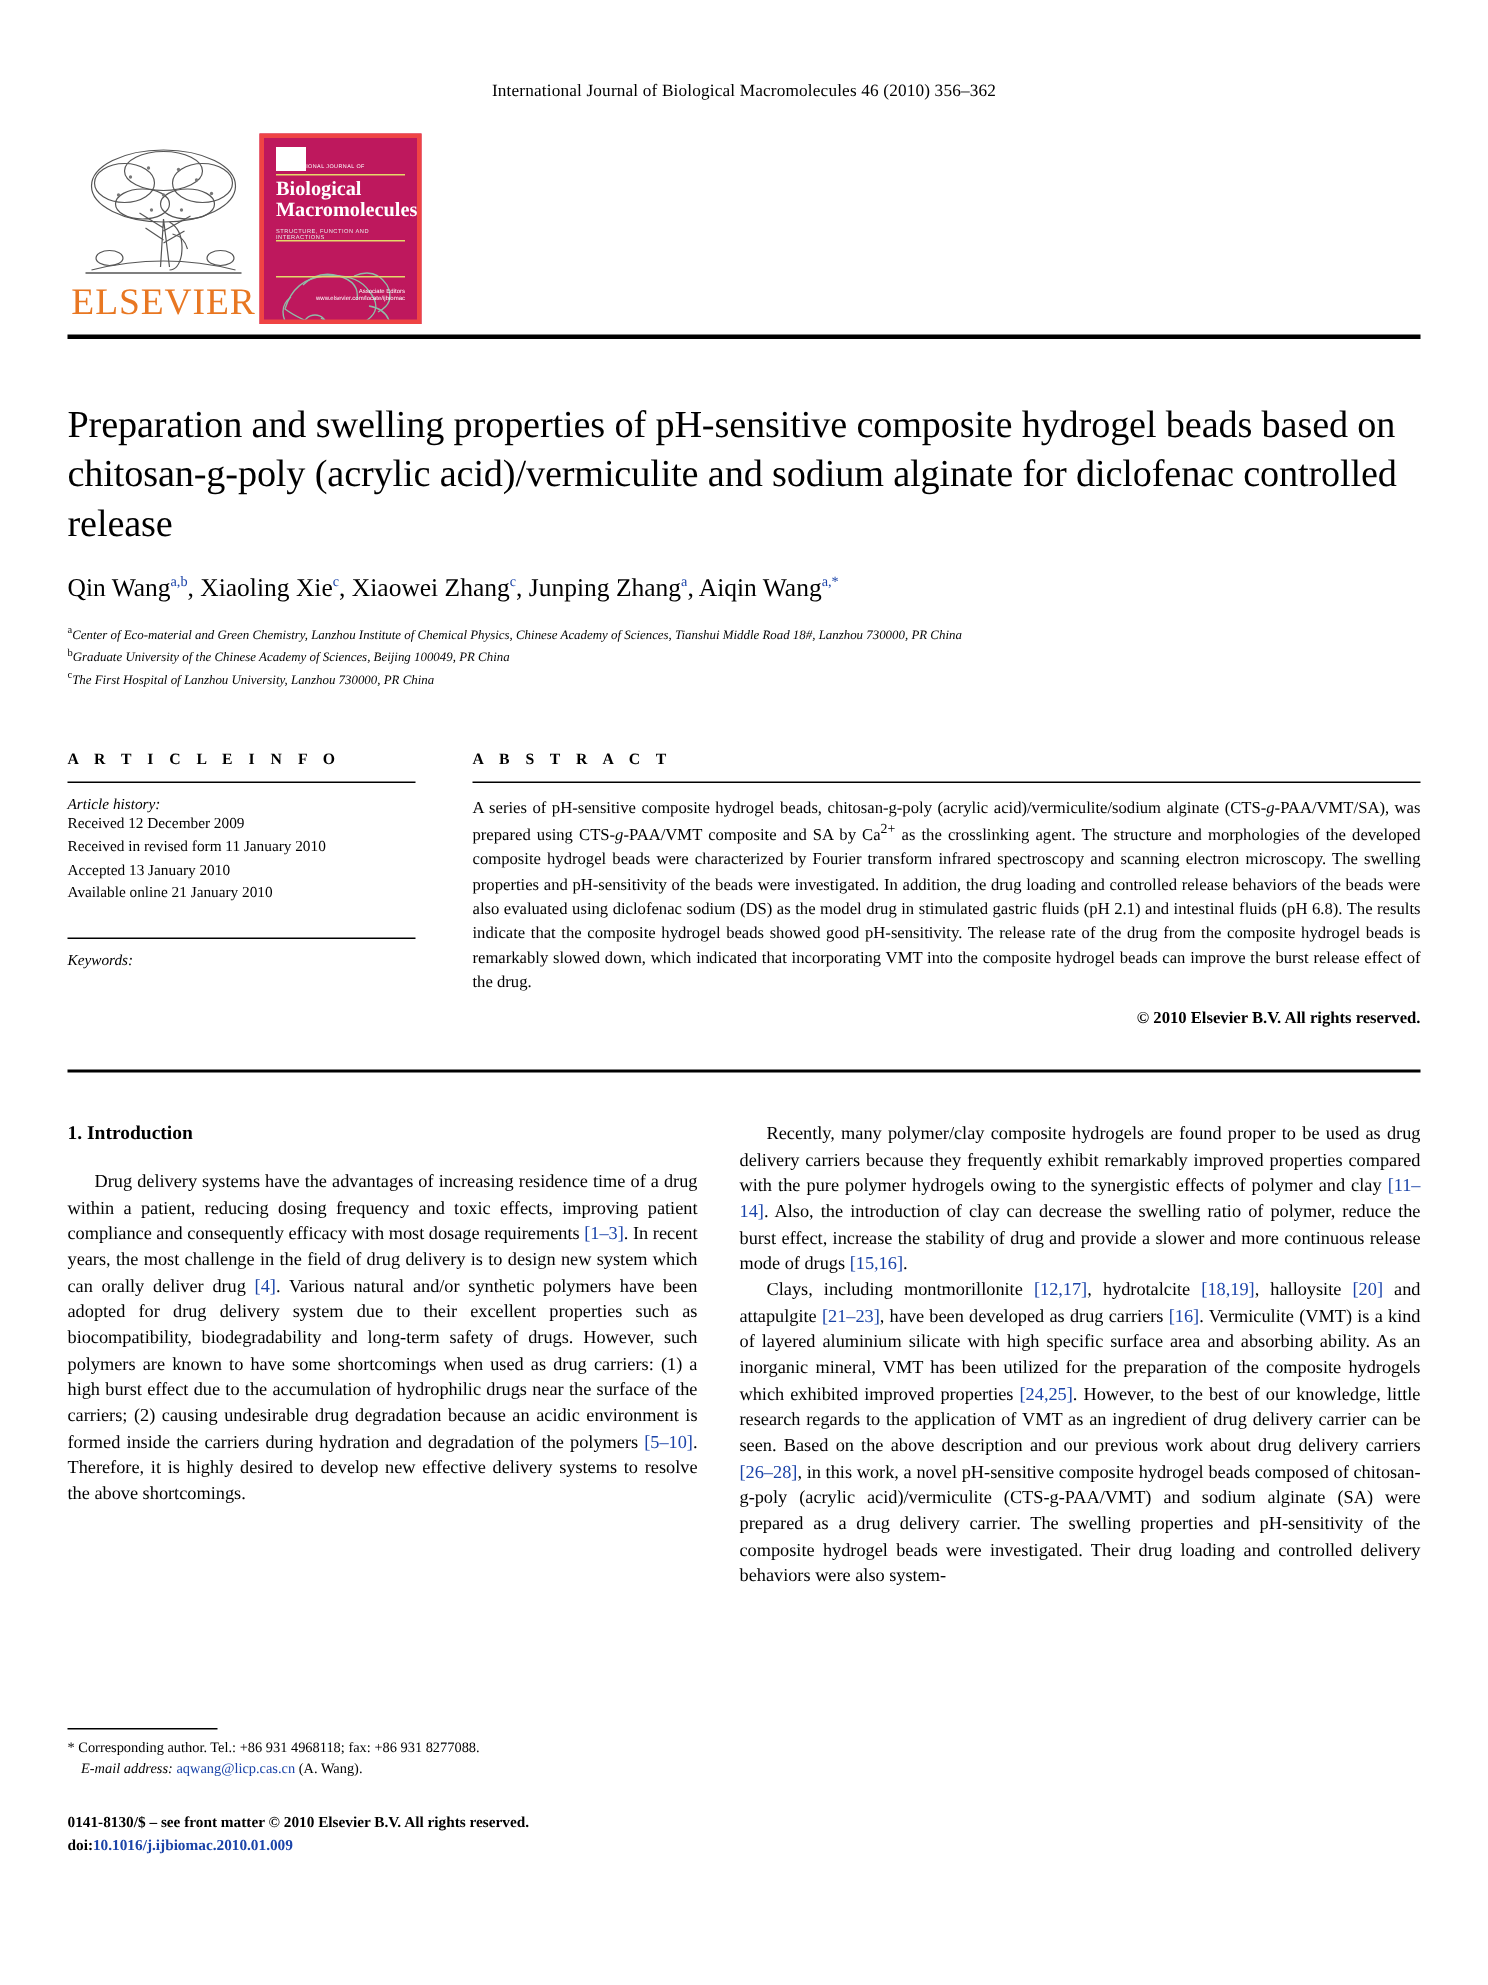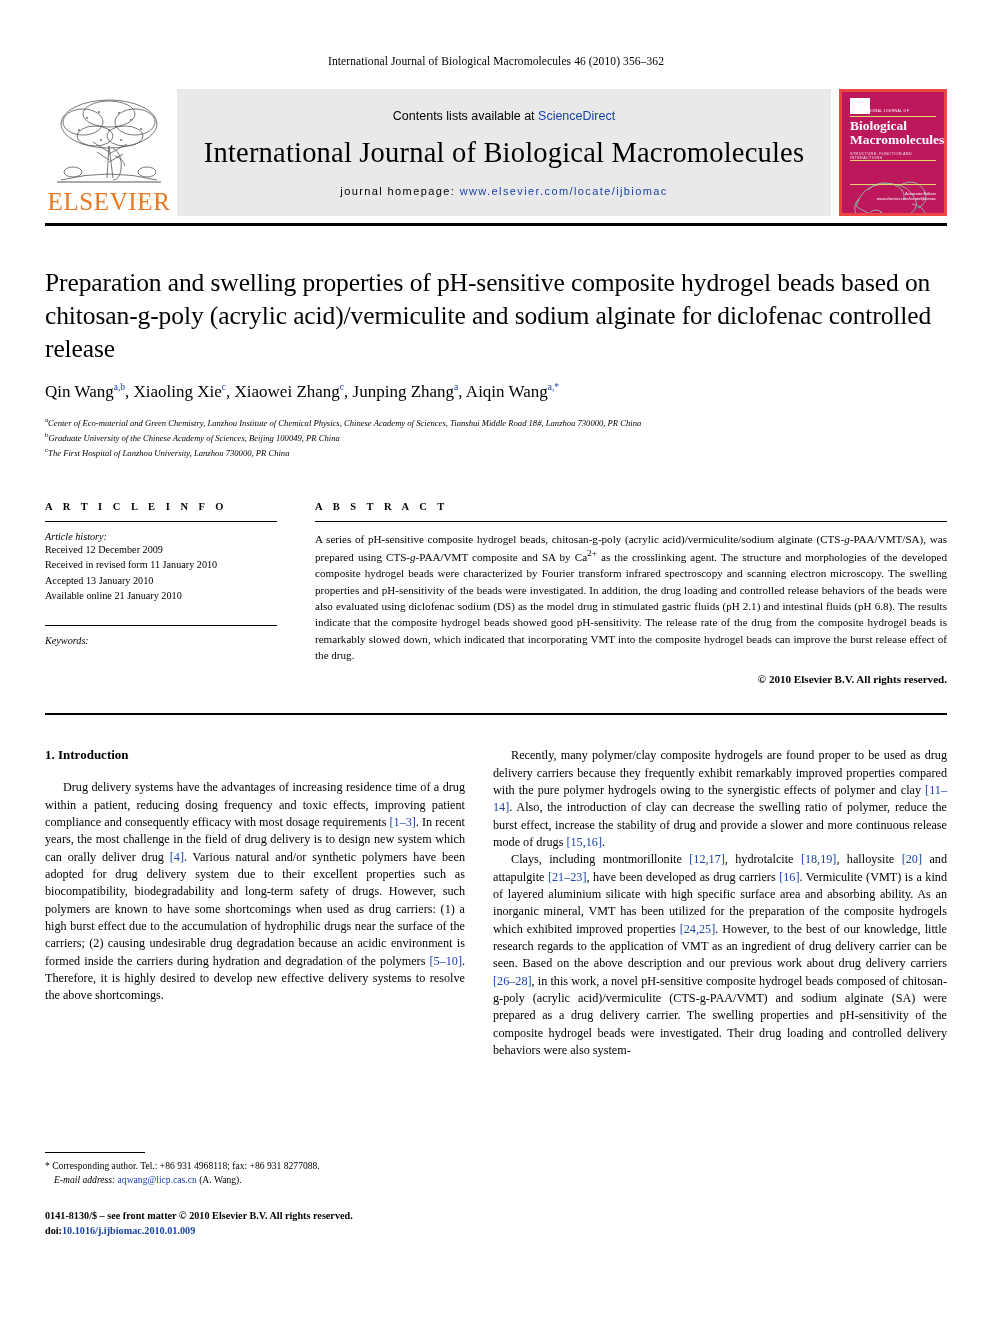--- a/index.html
+++ b/index.html
@@ -265,29 +265,20 @@
             <circle cx="26" cy="34" r="1.1"></circle>
           <circle cx="88" cy="33" r="1.1"></circle>
             <circle cx="48" cy="44" r="1.1"></circle>
           <circle cx="68" cy="44" r="1.1"></circle>
         </g>
         <path d="M4 86 h104" stroke="#555" stroke-width="1"></path>
       </svg>
       <div class="elsevier-word">ELSEVIER</div>
     </div>
 
-    <div class="journal-band">
-      <div class="contents-line">
-        <span>Contents lists available at </span><span class="sd-link">ScienceDirect</span>
-      </div>
-      <div class="journal-title">International Journal of Biological Macromolecules</div>
-      <div class="homepage-line">
-        <span>journal homepage: </span><span class="hp-url">www.elsevier.com/locate/ijbiomac</span>
-      </div>
-    </div>
 
     <div class="cover">
       <div class="cov-elsevier"></div>
       <div class="cov-rule" style="top:24px;"></div>
       <div class="cov-tiny" style="top:17px;">INTERNATIONAL JOURNAL OF</div>
       <div class="cov-name">
         <div>Biological</div>
         <div>Macromolecules</div>
       </div>
       <div class="cov-sub">STRUCTURE, FUNCTION AND INTERACTIONS</div>

